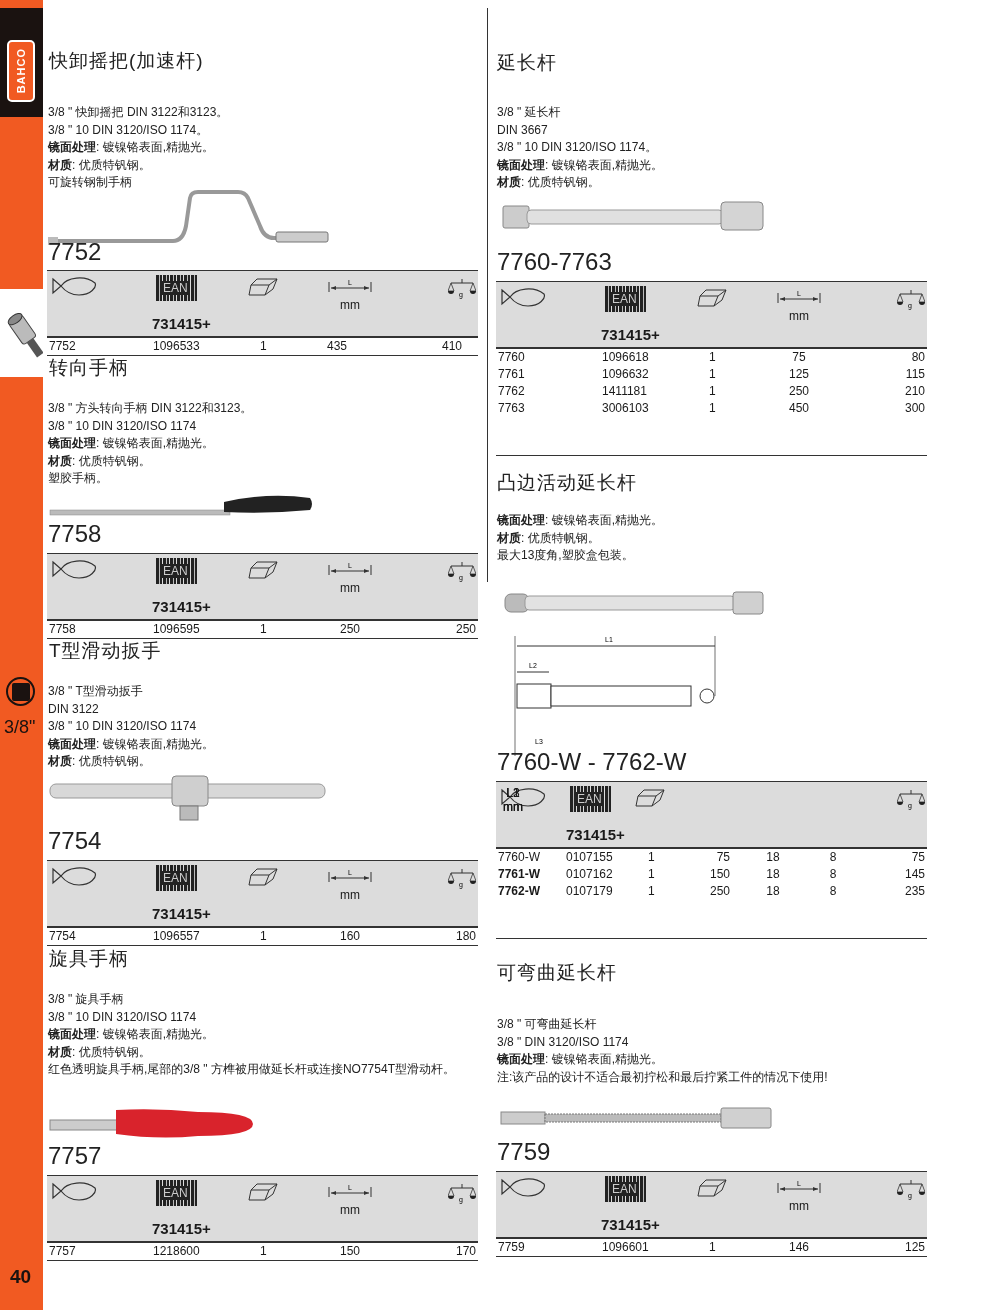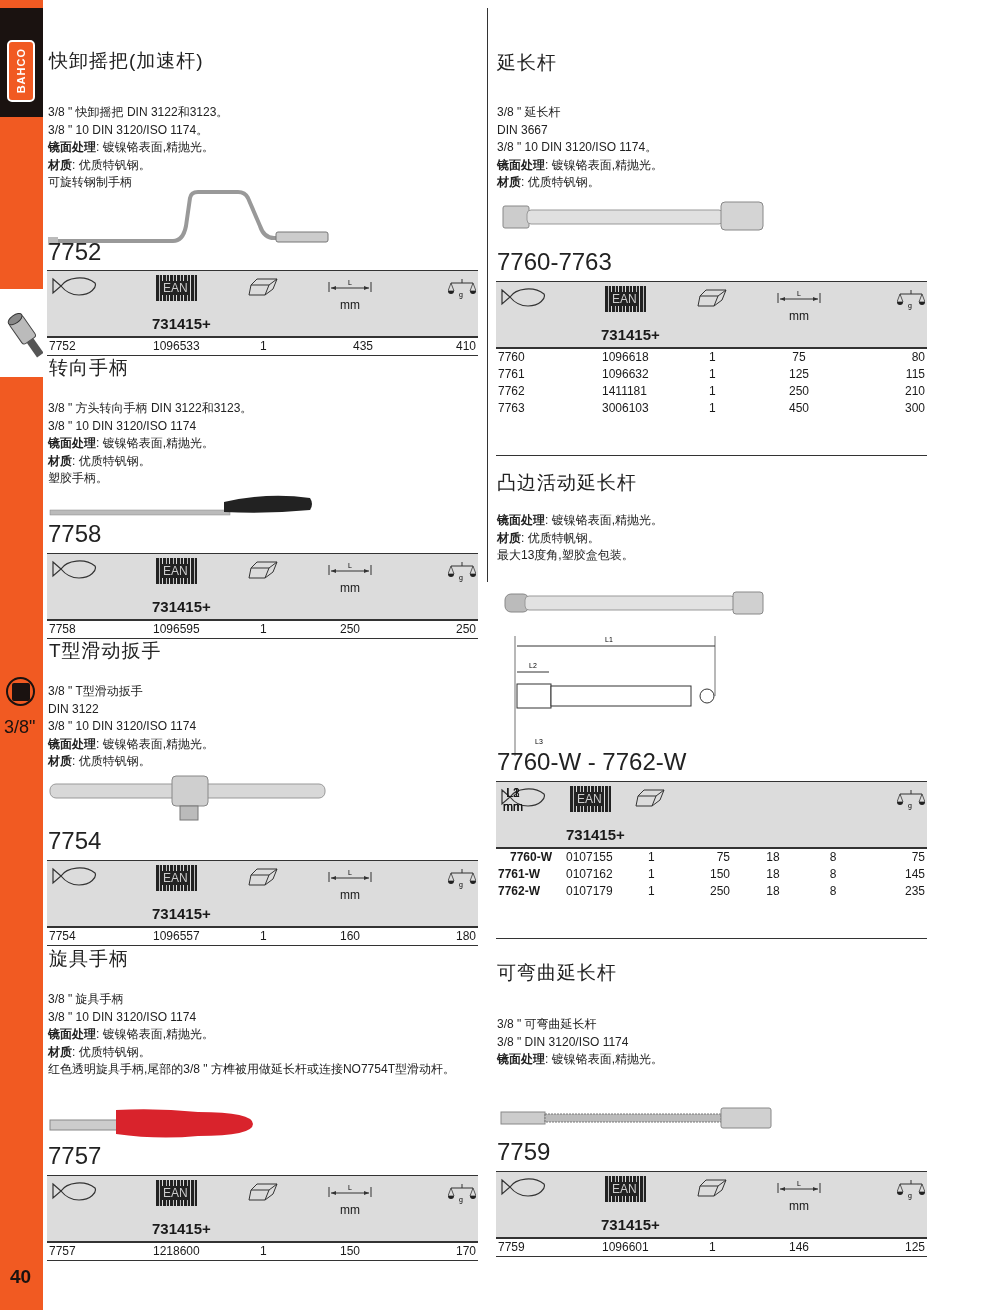--- a/index.html
+++ b/index.html
@@ -100,22 +100,22 @@
             <line x1="3" y1="4" x2="25" y2="4" stroke="#333"></line>
             <path d="M3 4 L0 12 L6 12 Z M25 4 L22 12 L28 12 Z" fill="none" stroke="#333" stroke-width=".8"></path>
             <path d="M0 12 A3 3 0 0 0 6 12 Z M22 12 A3 3 0 0 0 28 12Z" fill="#222"></path>
             <text x="11" y="18" font-size="7" font-family="Liberation Sans, sans-serif">g</text>
           </svg></div>
       </div>
       <div class="row">
         <span style="left:2px">7752</span>
         <span style="left:106px">1096533</span>
         <span style="left:213px">1</span>
-        <span style="left:280px;width:46px;text-align:right">435</span>
-        <span style="right:2px">410</span>
+        <span style="left:280px;width:46px;text-align:left">435</span>
+        <span style="right:16px">410</span>
       </div>
       <div class="bottom-line" style="margin-top:0px"></div>
     </div>
     <div class="sec title" style="left:49px;top:355px">转向手柄</div>
     <div class="sec desc" style="left:48px;top:400px">
       <div>3/8 " 方头转向手柄 DIN 3122和3123。</div>
       <div>3/8 " 10 DIN 3120/ISO 1174</div>
       <div><b>镜面处理</b>: 镀镍铬表面,精抛光。</div>
       <div><b>材质</b>: 优质特钒钢。</div>
       <div>塑胶手柄。</div>
@@ -389,21 +389,21 @@
         </div>
         <div class="col" style="right:2px;top:8px"><svg class="scale" viewBox="0 0 28 20">
             <line x1="14" y1="0" x2="14" y2="4" stroke="#333"></line>
             <line x1="3" y1="4" x2="25" y2="4" stroke="#333"></line>
             <path d="M3 4 L0 12 L6 12 Z M25 4 L22 12 L28 12 Z" fill="none" stroke="#333" stroke-width=".8"></path>
             <path d="M0 12 A3 3 0 0 0 6 12 Z M22 12 A3 3 0 0 0 28 12Z" fill="#222"></path>
             <text x="11" y="18" font-size="7" font-family="Liberation Sans, sans-serif">g</text>
           </svg></div>
       </div>
       <div class="row">
-        <span style="left:14px;font-weight:bold">7760-W</span>
+        <span style="left:2px;font-weight:normal">7760-W</span>
         <span style="left:70px">0107155</span>
         <span style="left:152px">1</span>
         <span style="left:200px;width:34px;text-align:right">75</span>
         <span style="left:260px;width:34px;text-align:center">18</span>
         <span style="left:320px;width:34px;text-align:center">8</span>
         <span style="right:2px">75</span>
       </div>
       <div class="row">
         <span style="left:2px;font-weight:bold">7761-W</span>
         <span style="left:70px">0107162</span>
@@ -422,20 +422,21 @@
         <span style="left:320px;width:34px;text-align:center">8</span>
         <span style="right:2px">235</span>
       </div>
       <div class="bottom-line" style="margin-top:38px"></div>
     </div>
     <div class="sec title" style="left:497px;top:960px">可弯曲延长杆</div>
     <div class="sec desc" style="left:497px;top:1016px">
       <div>3/8 " 可弯曲延长杆</div>
       <div>3/8 " DIN 3120/ISO 1174</div>
       <div><b>镜面处理</b>: 镀镍铬表面,精抛光。</div>
+      <div>注:该产品的设计不适合最初拧松和最后拧紧工件的情况下使用!</div>
     </div>
     <div class="img-box" style="left:497px;top:1102px"><svg width="275" height="30" viewBox="0 0 275 30">
         <rect x="4" y="10" width="44" height="12" fill="#ccc" stroke="#888"></rect>
         <rect x="48" y="12" width="176" height="8" fill="#bbb" stroke="#777" stroke-dasharray="2 1"></rect>
         <rect x="224" y="6" width="50" height="20" rx="2" fill="#d0d0d0" stroke="#888"></rect>
       </svg></div>
     <div class="sec code" style="left:497px;top:1138px">7759</div>
     <div class="tbl" style="left:496px;top:1171px;width:431px">
       <div class="thead">
         <div class="col" style="left:4px;top:4px"><svg class="fish" viewBox="0 0 46 22">

